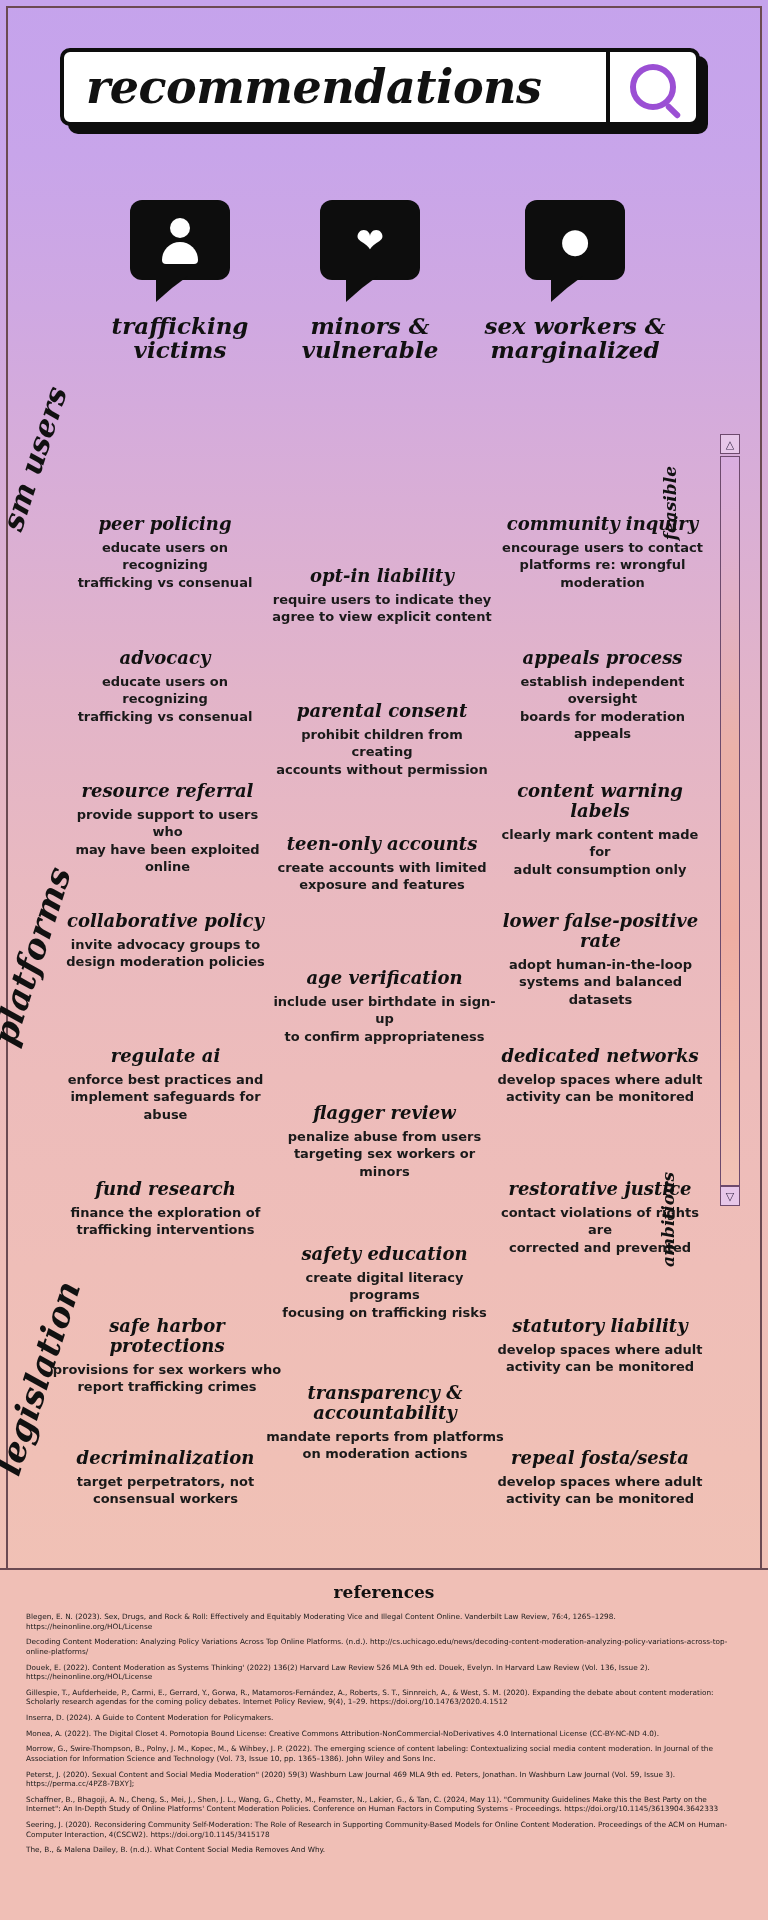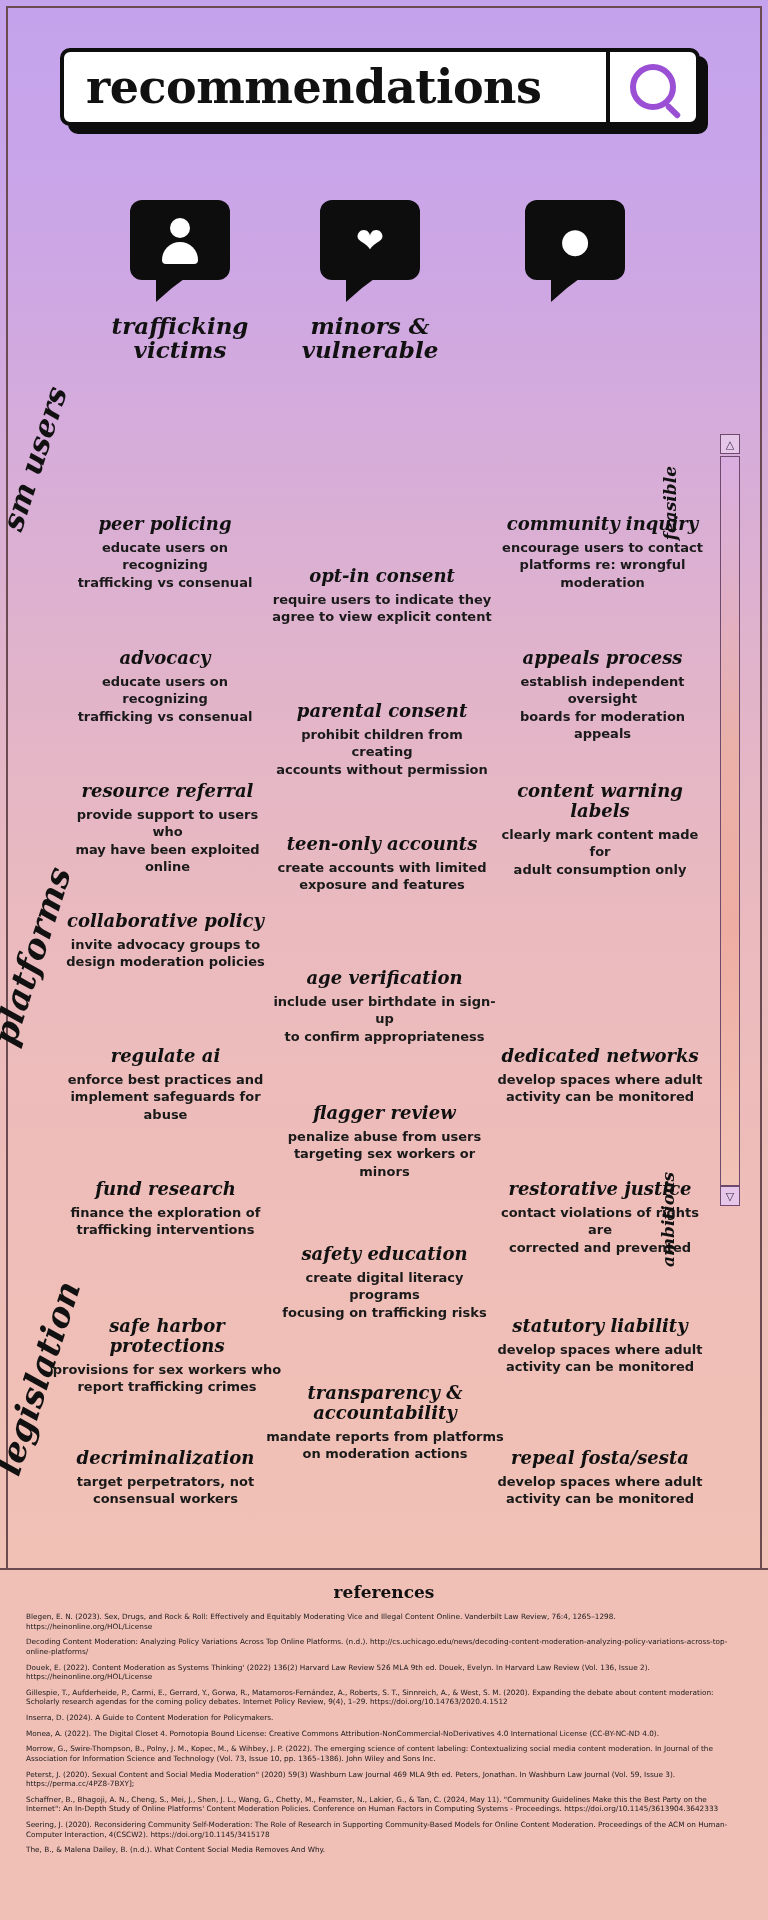--- a/index.html
+++ b/index.html
@@ -22,21 +22,21 @@
       #edbcbb 56%,
       #efbeb8 66%,
       #f0c0b6 76%,
       #f1c2b5 86%,
       #f2c4b4 100%);
     box-sizing:border-box;
     padding:0;
   }
   
   .searchwrap{
-    position:absolute;left:60px;top:48px;width:648px;height:86px;
+    position:absolute;left:60px;top:48px;width:648px;height:86px;font-style:italic;
   }
   .search-shadow{
     position:absolute;left:8px;top:8px;width:640px;height:78px;
     background:#0d0d0d;border-radius:10px;
   }
   .search-box{
     position:absolute;left:0;top:0;width:640px;height:78px;
     background:#ffffff;border:4px solid #0d0d0d;border-radius:10px;
     box-sizing:border-box;display:flex;align-items:center;
   }
@@ -186,39 +186,40 @@
     <div class="colhead" style="left:210px;top:0;width:200px;">
       <div class="bubble">
           <span class="glyph">❤</span>
         </div>
       <div class="label">minors &amp;<br>vulnerable</div>
     </div>
     <div class="colhead" style="left:400px;top:0;width:230px;">
       <div class="bubble">
           <span class="glyph">●</span>
         </div>
+      <div class="label">sex workers &amp;<br>marginalized</div>
     </div>
   </div>
 
   <div class="rowlabel" style="left:28px;top:500px;font-size:30px;transform:rotate(-72deg);">sm users</div>
   <div class="rowlabel" style="left:22px;top:1010px;font-size:34px;transform:rotate(-72deg);">platforms</div>
   <div class="rowlabel" style="left:26px;top:1440px;font-size:34px;transform:rotate(-72deg);">legislation</div>
 
   <div class="item" style="left:60px;top:478px;width:210px;">
     <div class="t">peer policing</div>
     <div class="d" style="white-space:pre-line">educate users on recognizing
 trafficking vs consenual</div>
   </div>
   <div class="item" style="left:495px;top:478px;width:215px;">
     <div class="t">community inquiry</div>
     <div class="d" style="white-space:pre-line">encourage users to contact
 platforms re: wrongful moderation</div>
   </div>
   <div class="item" style="left:272px;top:530px;width:220px;">
-    <div class="t">opt-in consent</div>
+    <div class="t">opt-in liability</div>
     <div class="d" style="white-space:pre-line">require users to indicate they
 agree to view explicit content</div>
   </div>
 
   <div class="item" style="left:60px;top:612px;width:210px;">
     <div class="t">advocacy</div>
     <div class="d" style="white-space:pre-line">educate users on recognizing
 trafficking vs consenual</div>
   </div>
   <div class="item" style="left:495px;top:612px;width:215px;">
@@ -245,20 +246,25 @@
   <div class="item" style="left:58px;top:875px;width:215px;">
     <div class="t">collaborative policy</div>
     <div class="d" style="white-space:pre-line">invite advocacy groups to
 design moderation policies</div>
   </div>
 
   <div class="item" style="left:272px;top:798px;width:220px;">
     <div class="t">teen-only accounts</div>
     <div class="d" style="white-space:pre-line">create accounts with limited
 exposure and features</div>
+  </div>
+  <div class="item" style="left:488px;top:875px;width:225px;">
+    <div class="t">lower false-positive rate</div>
+    <div class="d" style="white-space:pre-line">adopt human-in-the-loop
+systems and balanced datasets</div>
   </div>
   <div class="item" style="left:272px;top:932px;width:225px;">
     <div class="t">age verification</div>
     <div class="d" style="white-space:pre-line">include user birthdate in sign-up
 to confirm appropriateness</div>
   </div>
 
   <div class="item" style="left:58px;top:1010px;width:215px;">
     <div class="t">regulate ai</div>
     <div class="d" style="white-space:pre-line">enforce best practices and

